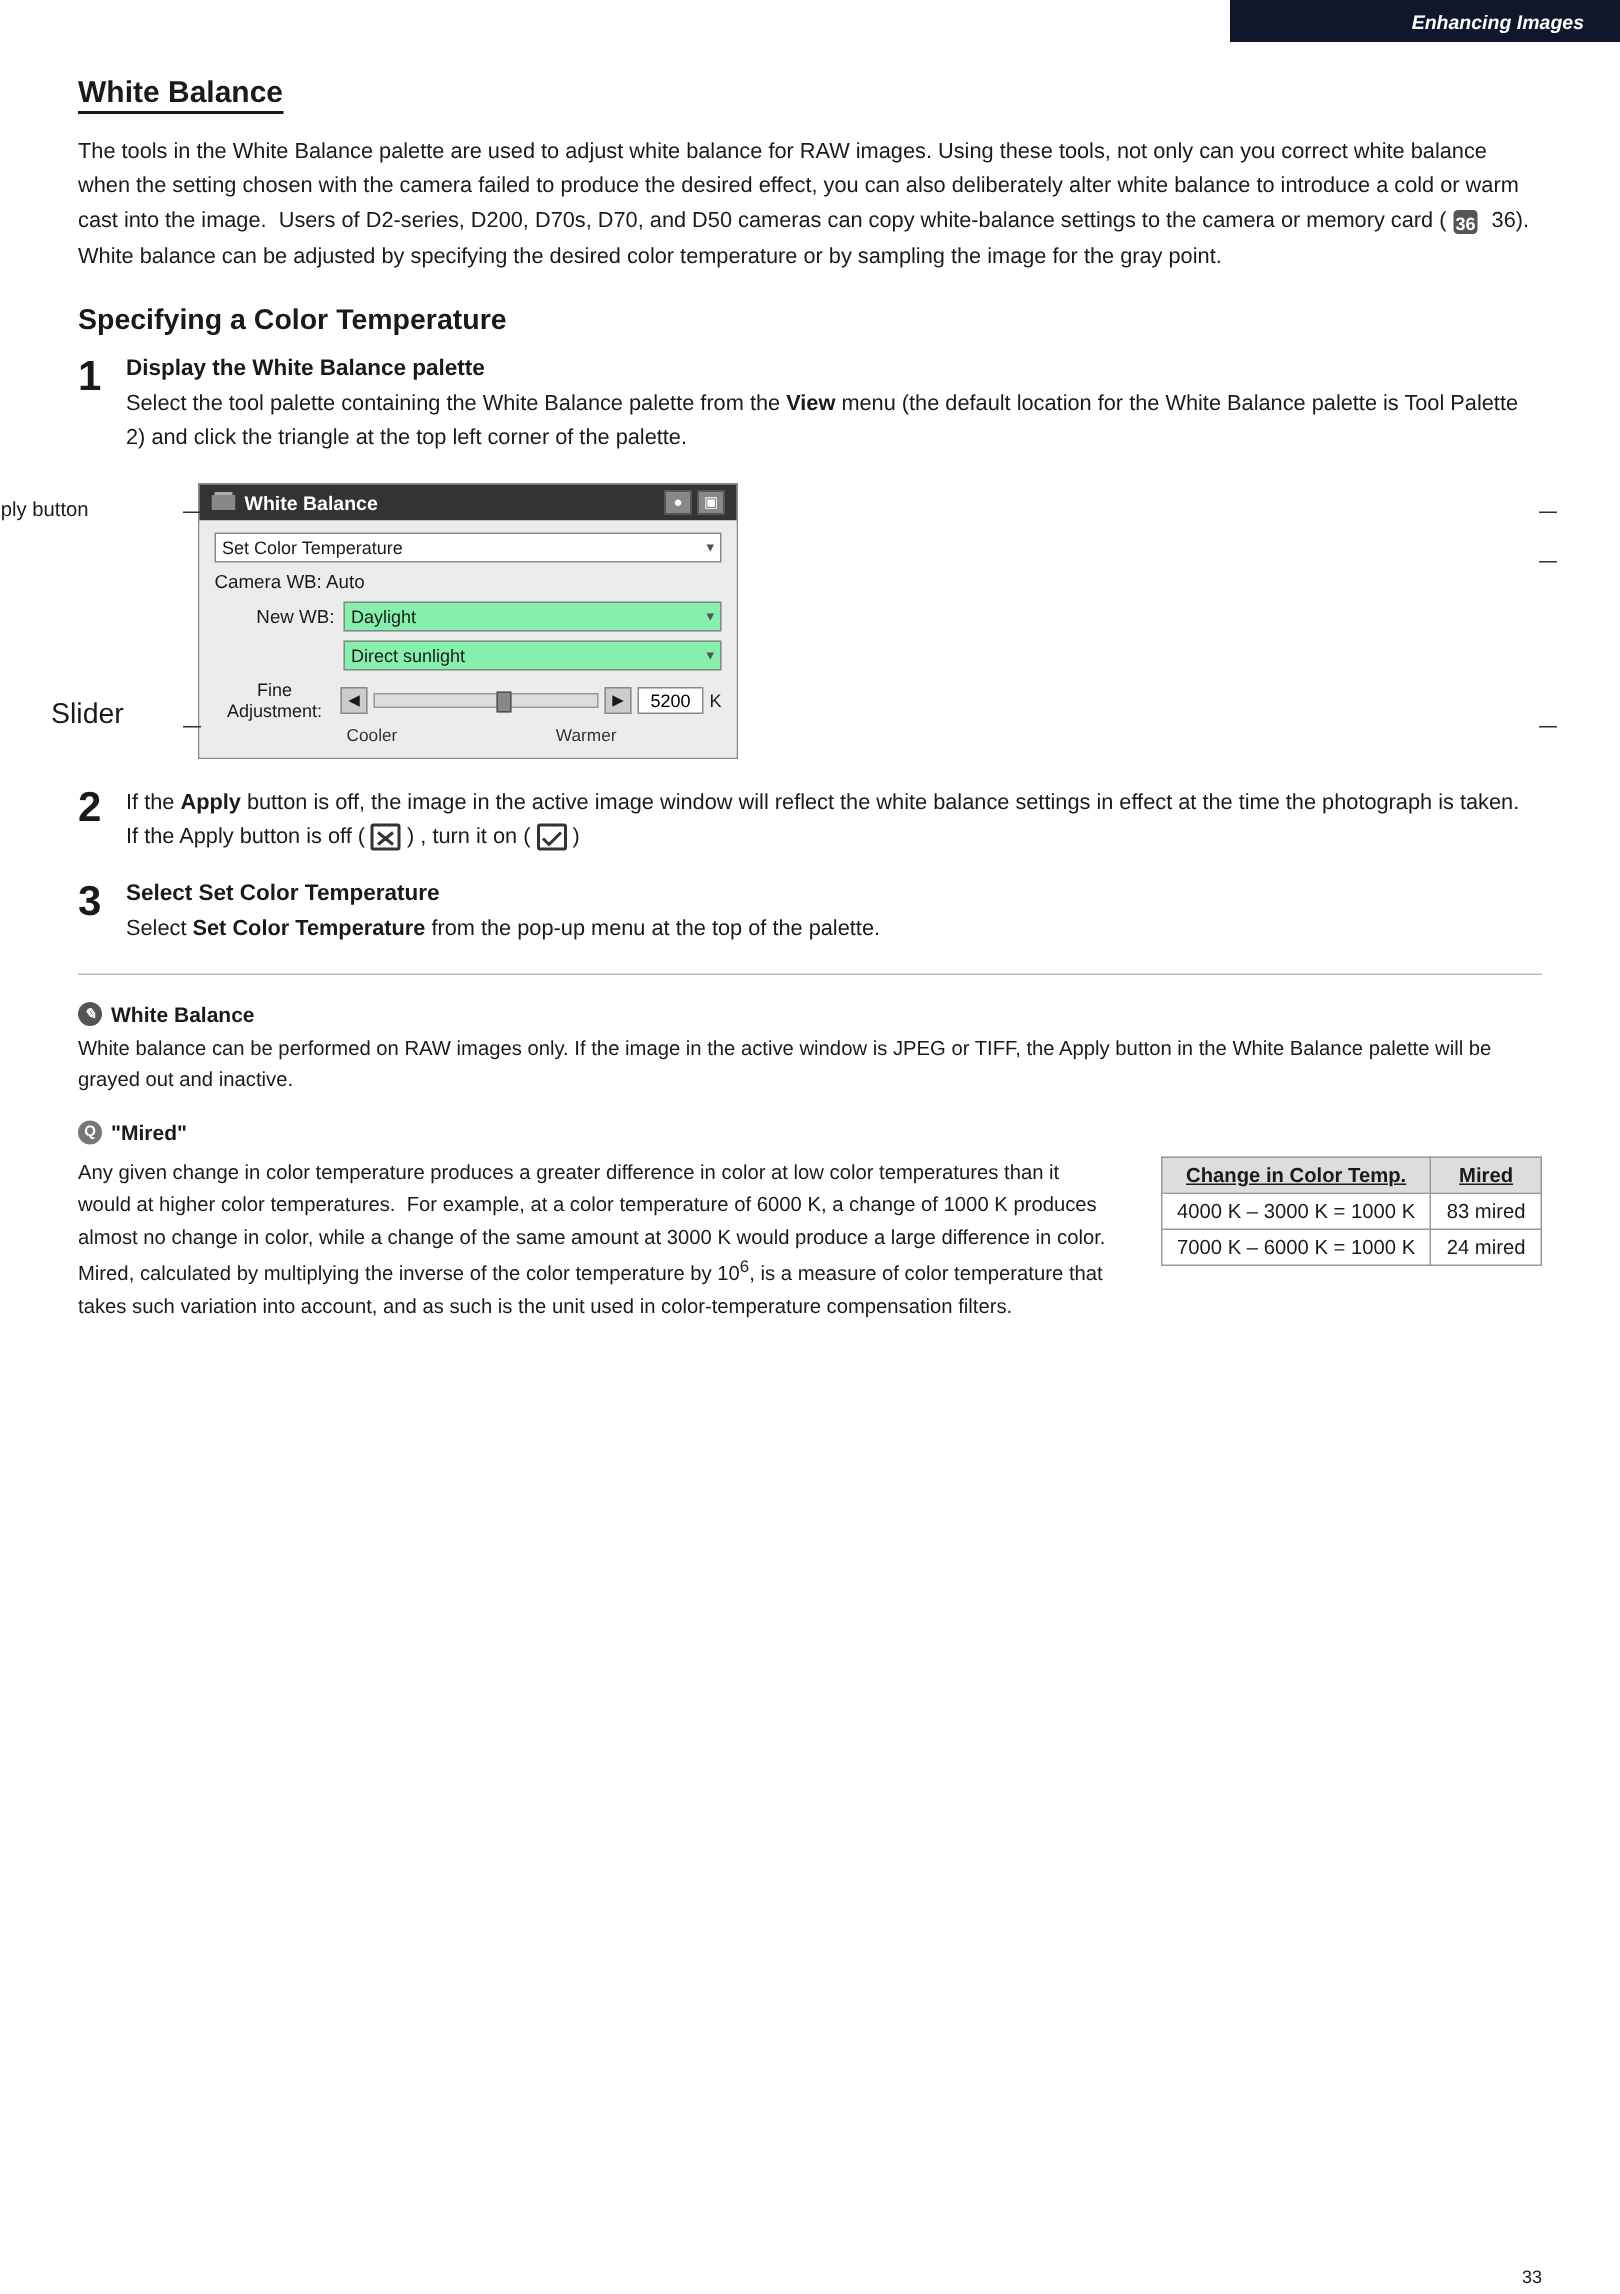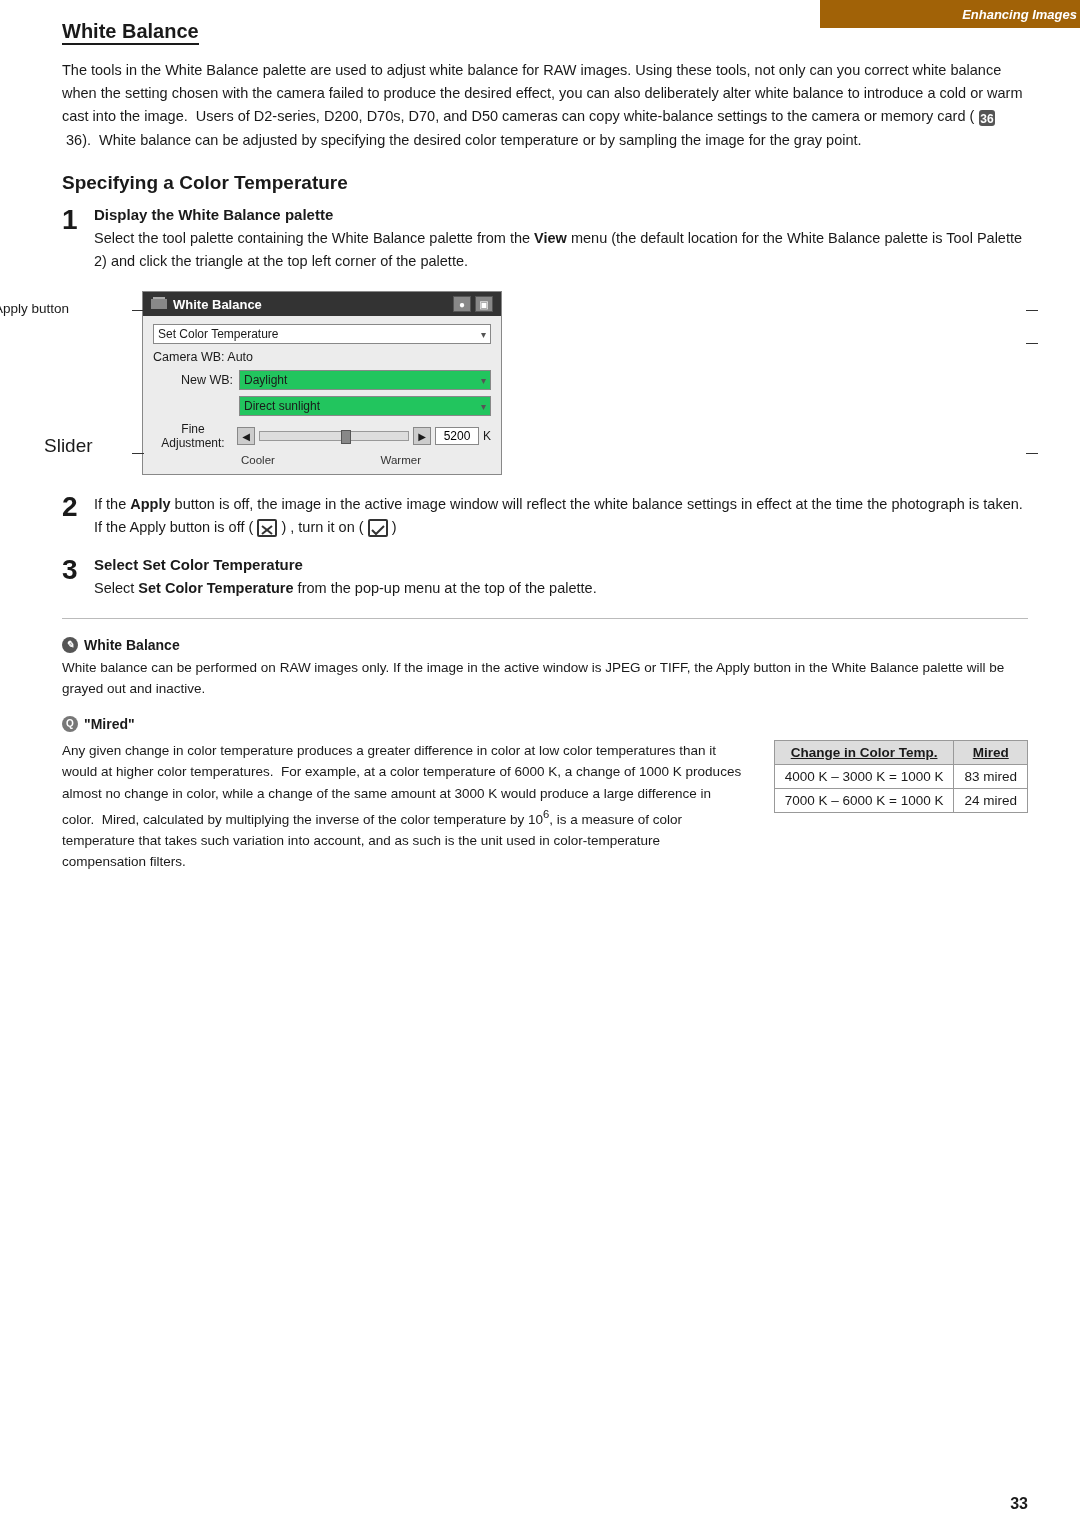--- a/index.html
+++ b/index.html
@@ -12,37 +12,36 @@
       color: #1a1a1a;
       position: relative;
     }
 
     
     .top-banner {
       position: absolute;
       top: 0; right: 0;
       width: 260px;
       height: 28px;
-      background: #a16207;
+      background: #0f172a;
       display: flex;
       align-items: center;
       justify-content: flex-end;
-      padding-right: 3px;
+      padding-right: 24px;
     }
     .top-banner span {
       color: #ffffff;
       font-size: 13px;
       font-style: italic;
       font-weight: bold;
     }
 
     
     .content {
-      padding: 20px 52px 40px 52px;
-      margin-left: 10px;
+      padding: 51px 52px 40px 52px;
     }
 
     
     .section-title {
       font-size: 20px;
       font-weight: bold;
       border-bottom: 2px solid #1a1a1a;
       display: inline-block;
       margin-bottom: 14px;
     }
@@ -186,21 +185,21 @@
 
     .wb-label {
       font-size: 12.5px;
       width: 80px;
       text-align: right;
       margin-right: 6px;
       white-space: nowrap;
     }
 
     .wb-dropdown {
-      background: #22c55e;
+      background: #86efac;
       border: 1px solid #888;
       padding: 2px 4px;
       font-size: 12px;
       flex: 1;
       display: flex;
       align-items: center;
       justify-content: space-between;
       cursor: pointer;
     }
 
@@ -361,24 +360,24 @@
     }
     .mired-table td {
       border: 1px solid #999;
       padding: 4px 10px;
       text-align: center;
     }
 
     
     .page-number {
       position: absolute;
-      bottom: 16px;
+      bottom: 4px;
       right: 52px;
-      font-size: 16px;
-      font-weight: bold;
+      font-size: 12px;
+      font-weight: normal;
     }
   </style>
 </head>
 <body>
 
 <div class="top-banner">
   <span>Enhancing Images</span>
 </div>
 
 <div class="content">

